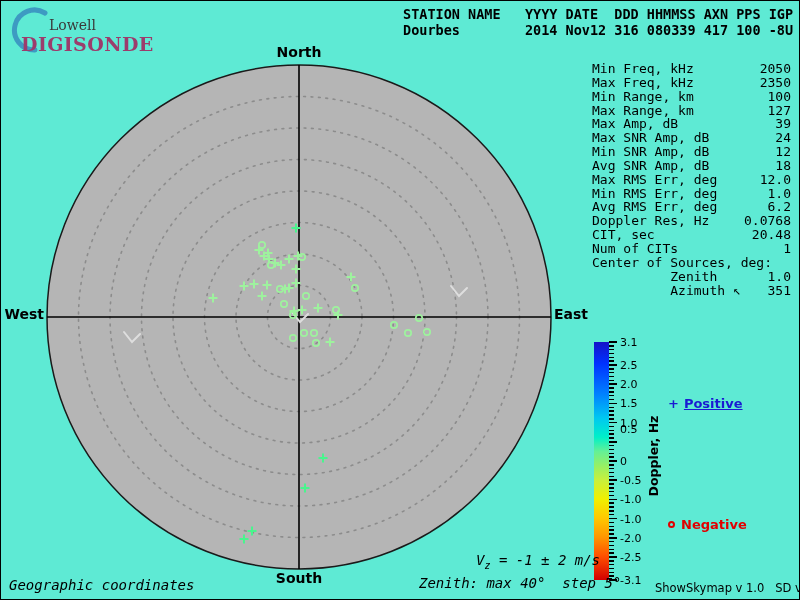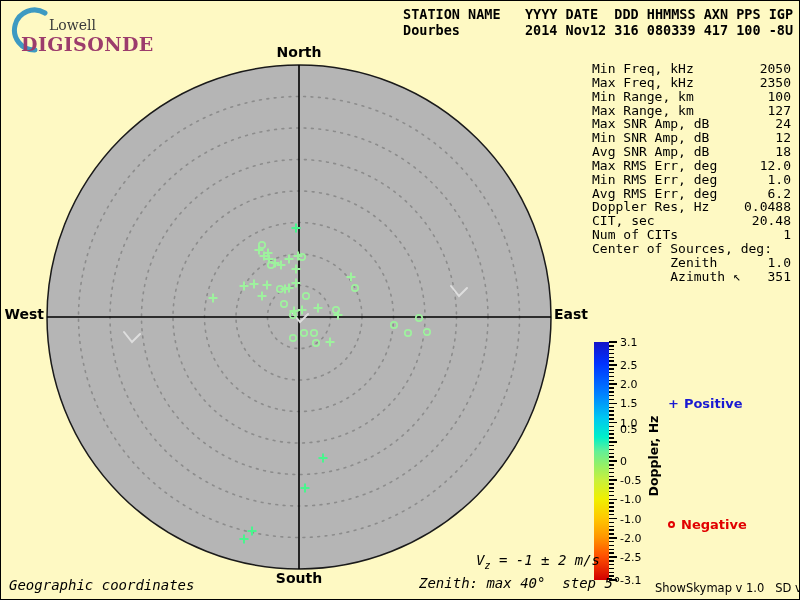--- a/index.html
+++ b/index.html
@@ -1,16 +1,16 @@
 <!DOCTYPE html>
 <html><head>
 <meta charset="utf-8">
 <style>
   html,body{margin:0;padding:0;background:#fff;}
-  .page{position:relative;width:800px;height:600px;background:#fef9c3;
+  .page{position:relative;width:800px;height:600px;background:#5eead4;
         border:1px solid #000;box-sizing:border-box;overflow:hidden;
         font-family:"DejaVu Sans",sans-serif;}
   
   .logo{position:absolute;left:6px;top:4px;width:120px;height:48px;}
   .logo svg{position:absolute;left:0;top:0;}
   .logo-top{position:absolute;left:42px;top:12px;font-family:"DejaVu Serif","Liberation Serif",serif;
             font-size:14px;color:#3a3a3a;}
   .logo-bottom{position:absolute;left:14px;top:28px;font-family:"DejaVu Serif","Liberation Serif",serif;
             font-weight:bold;font-size:19px;letter-spacing:0.4px;color:#9c3c6c;}
   
@@ -76,27 +76,28 @@
   </div>
 
   <pre class="hdr"><span>STATION NAME   YYYY DATE  DDD HHMMSS AXN PPS IGP</span>
 <span>Dourbes        2014 Nov12 316 080339 417 100 -8U</span></pre>
 
   <div class="stats">
       <div class="stat-row"><span class="sl">Min Freq, kHz</span><span class="sv">2050</span></div>
       <div class="stat-row"><span class="sl">Max Freq, kHz</span><span class="sv">2350</span></div>
       <div class="stat-row"><span class="sl">Min Range, km</span><span class="sv">100</span></div>
       <div class="stat-row"><span class="sl">Max Range, km</span><span class="sv">127</span></div>
+      <div class="stat-row"><span class="sl">Max Amp, dB</span><span class="sv">39</span></div>
       <div class="stat-row"><span class="sl">Max SNR Amp, dB</span><span class="sv">24</span></div>
       <div class="stat-row"><span class="sl">Min SNR Amp, dB</span><span class="sv">12</span></div>
       <div class="stat-row"><span class="sl">Avg SNR Amp, dB</span><span class="sv">18</span></div>
       <div class="stat-row"><span class="sl">Max RMS Err, deg</span><span class="sv">12.0</span></div>
       <div class="stat-row"><span class="sl">Min RMS Err, deg</span><span class="sv">1.0</span></div>
       <div class="stat-row"><span class="sl">Avg RMS Err, deg</span><span class="sv">6.2</span></div>
-      <div class="stat-row"><span class="sl">Doppler Res, Hz</span><span class="sv">0.0488</span></div>
+      <div class="stat-row"><span class="sl">Doppler Res, Hz</span><span class="sv">0.0768</span></div>
       <div class="stat-row"><span class="sl">CIT, sec</span><span class="sv">20.48</span></div>
       <div class="stat-row"><span class="sl">Num of CITs</span><span class="sv">1</span></div>
       <div class="stat-row"><span class="sl">Center of Sources, deg:</span><span class="sv"></span></div>
       <div class="stat-row"><span class="sl">          Zenith</span><span class="sv">1.0</span></div>
       <div class="stat-row"><span class="sl">          Azimuth ↖</span><span class="sv">351</span></div>
     </div>
 
   <svg class="plot" width="800" height="600" id="plot-svg">
       <circle cx="298" cy="316" r="252" fill="#b5b5b5" stroke="#1a1a1a" stroke-width="1.5"></circle>
       <circle cx="298" cy="316" r="31.5" fill="none" stroke="#8c8c8c" stroke-width="1.6" stroke-dasharray="1.8 5.6" stroke-linecap="round"></circle>
@@ -237,21 +238,21 @@
       <div class="ctick minor" style="top: 206.54px;"></div>
       <div class="ctick minor" style="top: 210.379px;"></div>
       <div class="ctick minor" style="top: 218.056px;"></div>
       <div class="ctick minor" style="top: 221.895px;"></div>
       <div class="ctick minor" style="top: 225.734px;"></div>
       <div class="ctick minor" style="top: 229.573px;"></div>
       <div class="ctick minor" style="top: 233.411px;"></div>
     </div>
   <div class="cbar-title">Doppler, Hz</div>
 
-  <div class="legend leg-pos" id="leg-pos" style="color: rgb(26, 26, 210);">
+  <div class="legend leg-pos" id="leg-pos" style="color: rgb(26, 26, 210); text-decoration: underline;">
     <span class="pos-plus">+</span><span>Positive</span>
   </div>
   <div class="legend leg-neg" id="leg-neg" style="color: rgb(225, 0, 0);">
     <span class="neg-circle"></span><span>Negative</span>
   </div>
 
   <div class="ft ft-vh"><span>V</span><sub>h</sub><span> = 23 ± 21 m/s</span></div>
   <div class="ft ft-geo">Geographic coordinates</div>
   <div class="ft ft-vz"><span>V</span><sub>z</sub><span> = -1 ± 2 m/s</span></div>
   <div class="ft ft-zen">Zenith: max 40°  step 5°</div>

